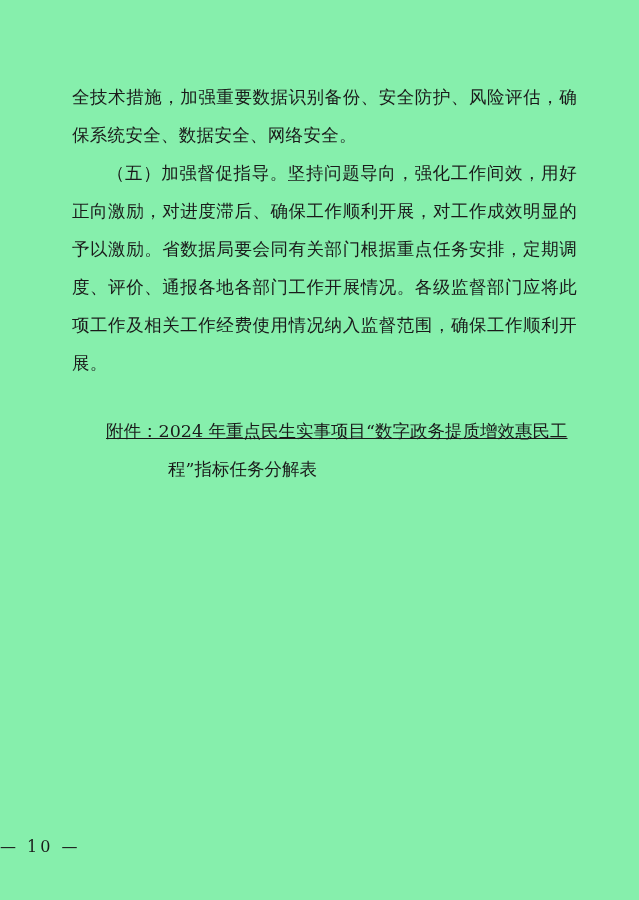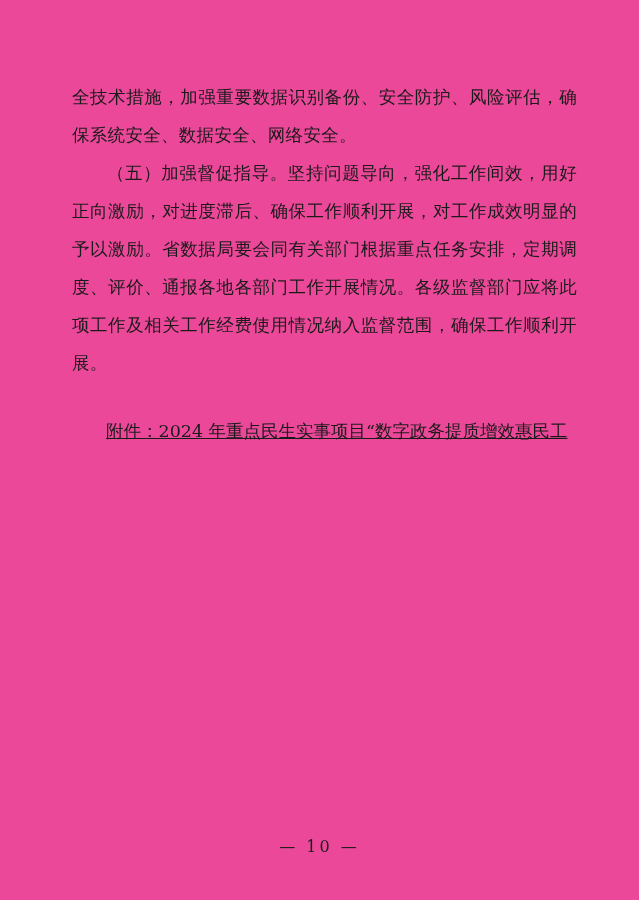--- a/index.html
+++ b/index.html
@@ -11,21 +11,21 @@
     height: 900px;
     background: #ffffff;
     font-family: "DejaVu Serif", "Liberation Serif", serif;
     color: #1c1c1c;
     overflow: hidden;
   }
   .page {
     position: relative;
     width: 639px;
     height: 900px;
-    background: #ec4899;
+    background: #86efac;
     box-sizing: border-box;
     padding: 78px 62px 0 72px;
   }
   .body-text {
     font-size: 17.5px;
     line-height: 38px;
     text-align: justify;
     text-justify: inter-ideograph;
     letter-spacing: 0.3px;
     color: #1a1a1a;
@@ -54,35 +54,35 @@
   .attach-first {
     display: block;
     text-indent: 0;
     text-decoration: underline;
   }
   .footer {
     position: absolute;
     left: 0;
     right: 0;
     bottom: 44px;
-    text-align: center;
     font-size: 16px;
     letter-spacing: 3px;
     color: #1a1a1a;
   }
 </style>
 </head>
 <body>
 
 <div class="page">
 
   <div class="body-text">
     <p class="para">全技术措施，加强重要数据识别备份、安全防护、风险评估，确保系统安全、数据安全、网络安全。</p>
     <p class="para indent">（五）加强督促指导。坚持问题导向，强化工作间效，用好正向激励，对进度滞后、确保工作顺利开展，对工作成效明显的予以激励。省数据局要会同有关部门根据重点任务安排，定期调度、评价、通报各地各部门工作开展情况。各级监督部门应将此项工作及相关工作经费使用情况纳入监督范围，确保工作顺利开展。</p>
   </div>
 
   <div class="attach-block">
     <span class="attach-first">附件：2024 年重点民生实事项目“数字政务提质增效惠民工</span>
+    <span class="cont">程”指标任务分解表</span>
   </div>
 
   <div class="footer">— 10 —</div>
 
 </div>
 
 </body></html>

